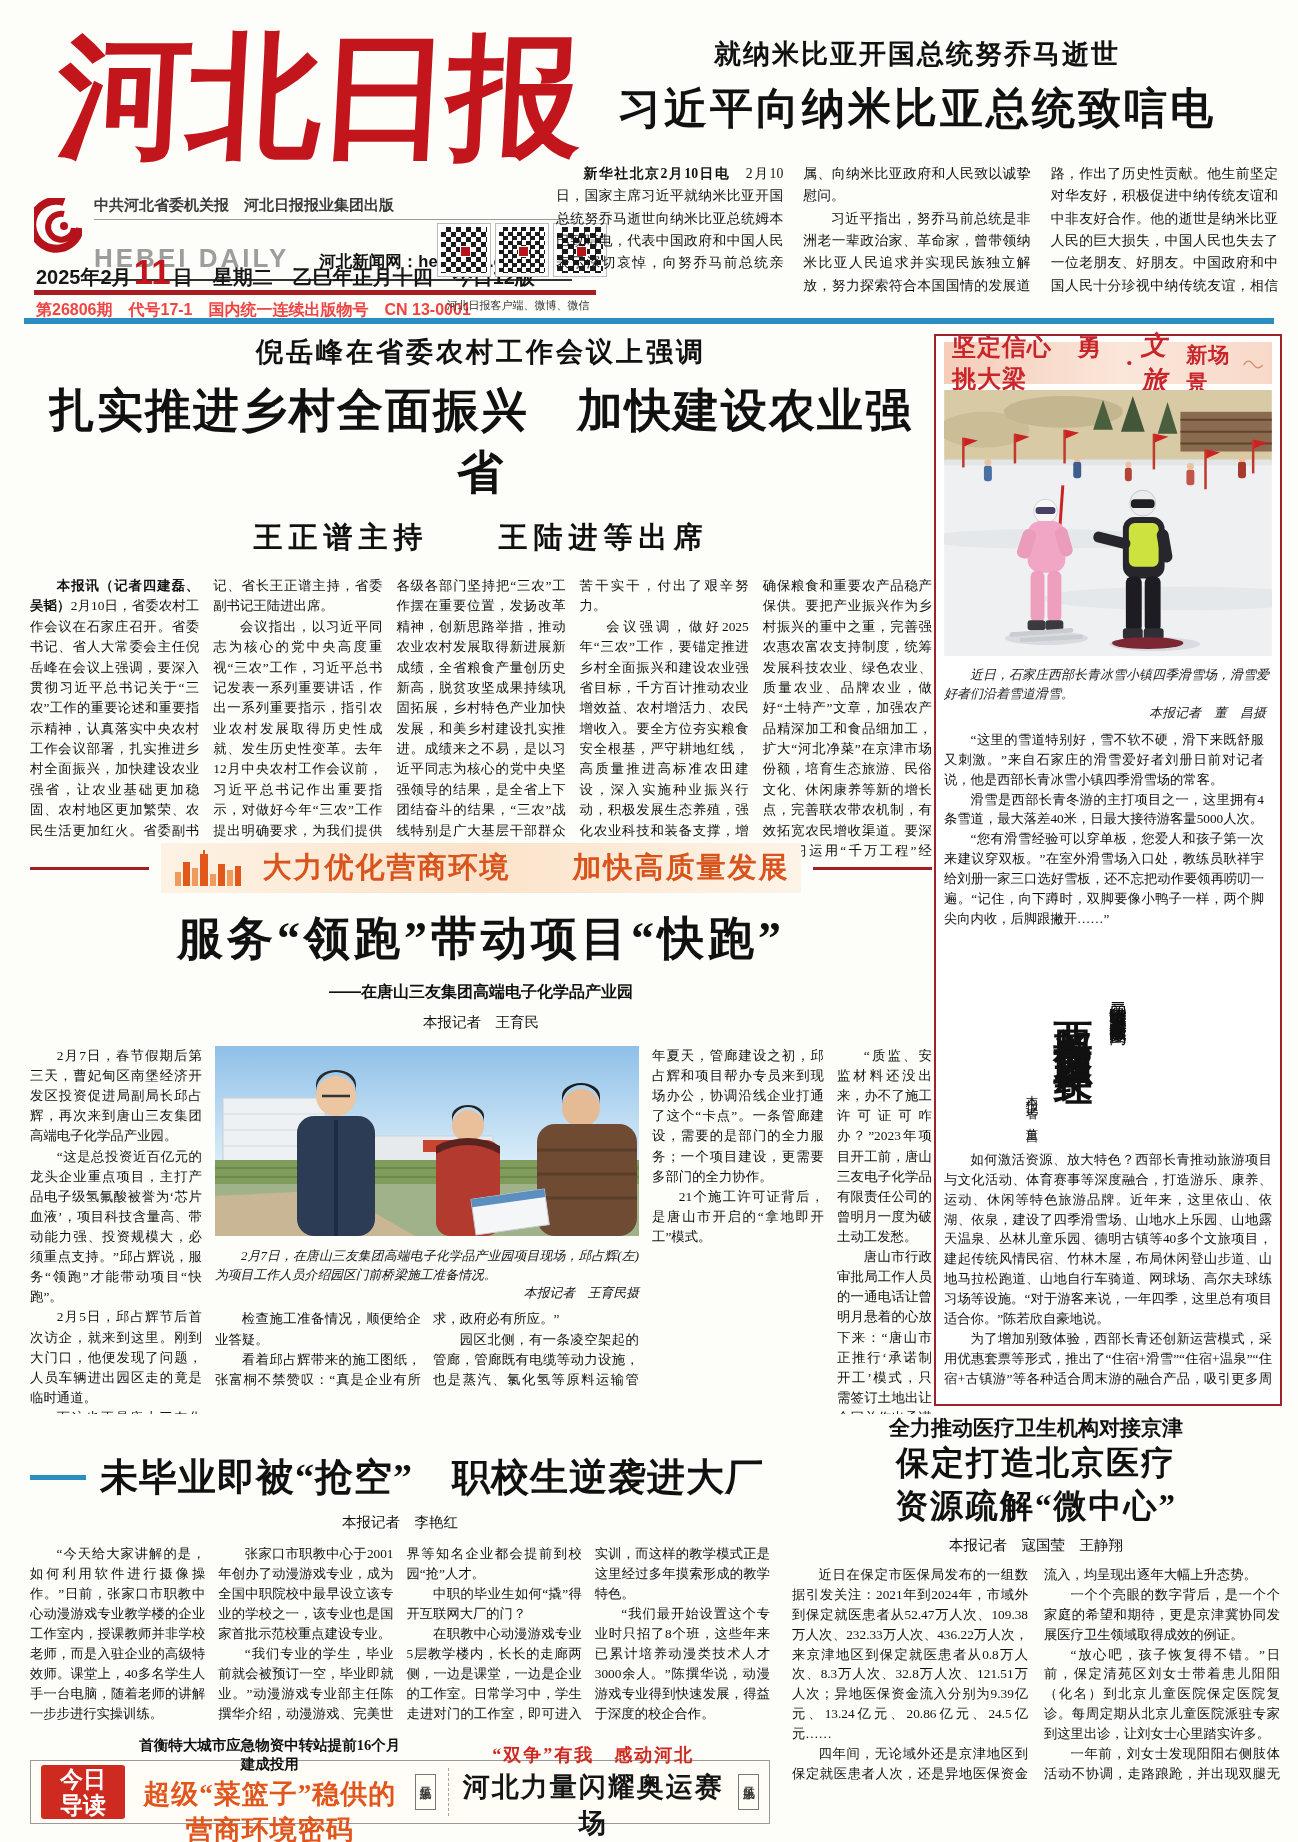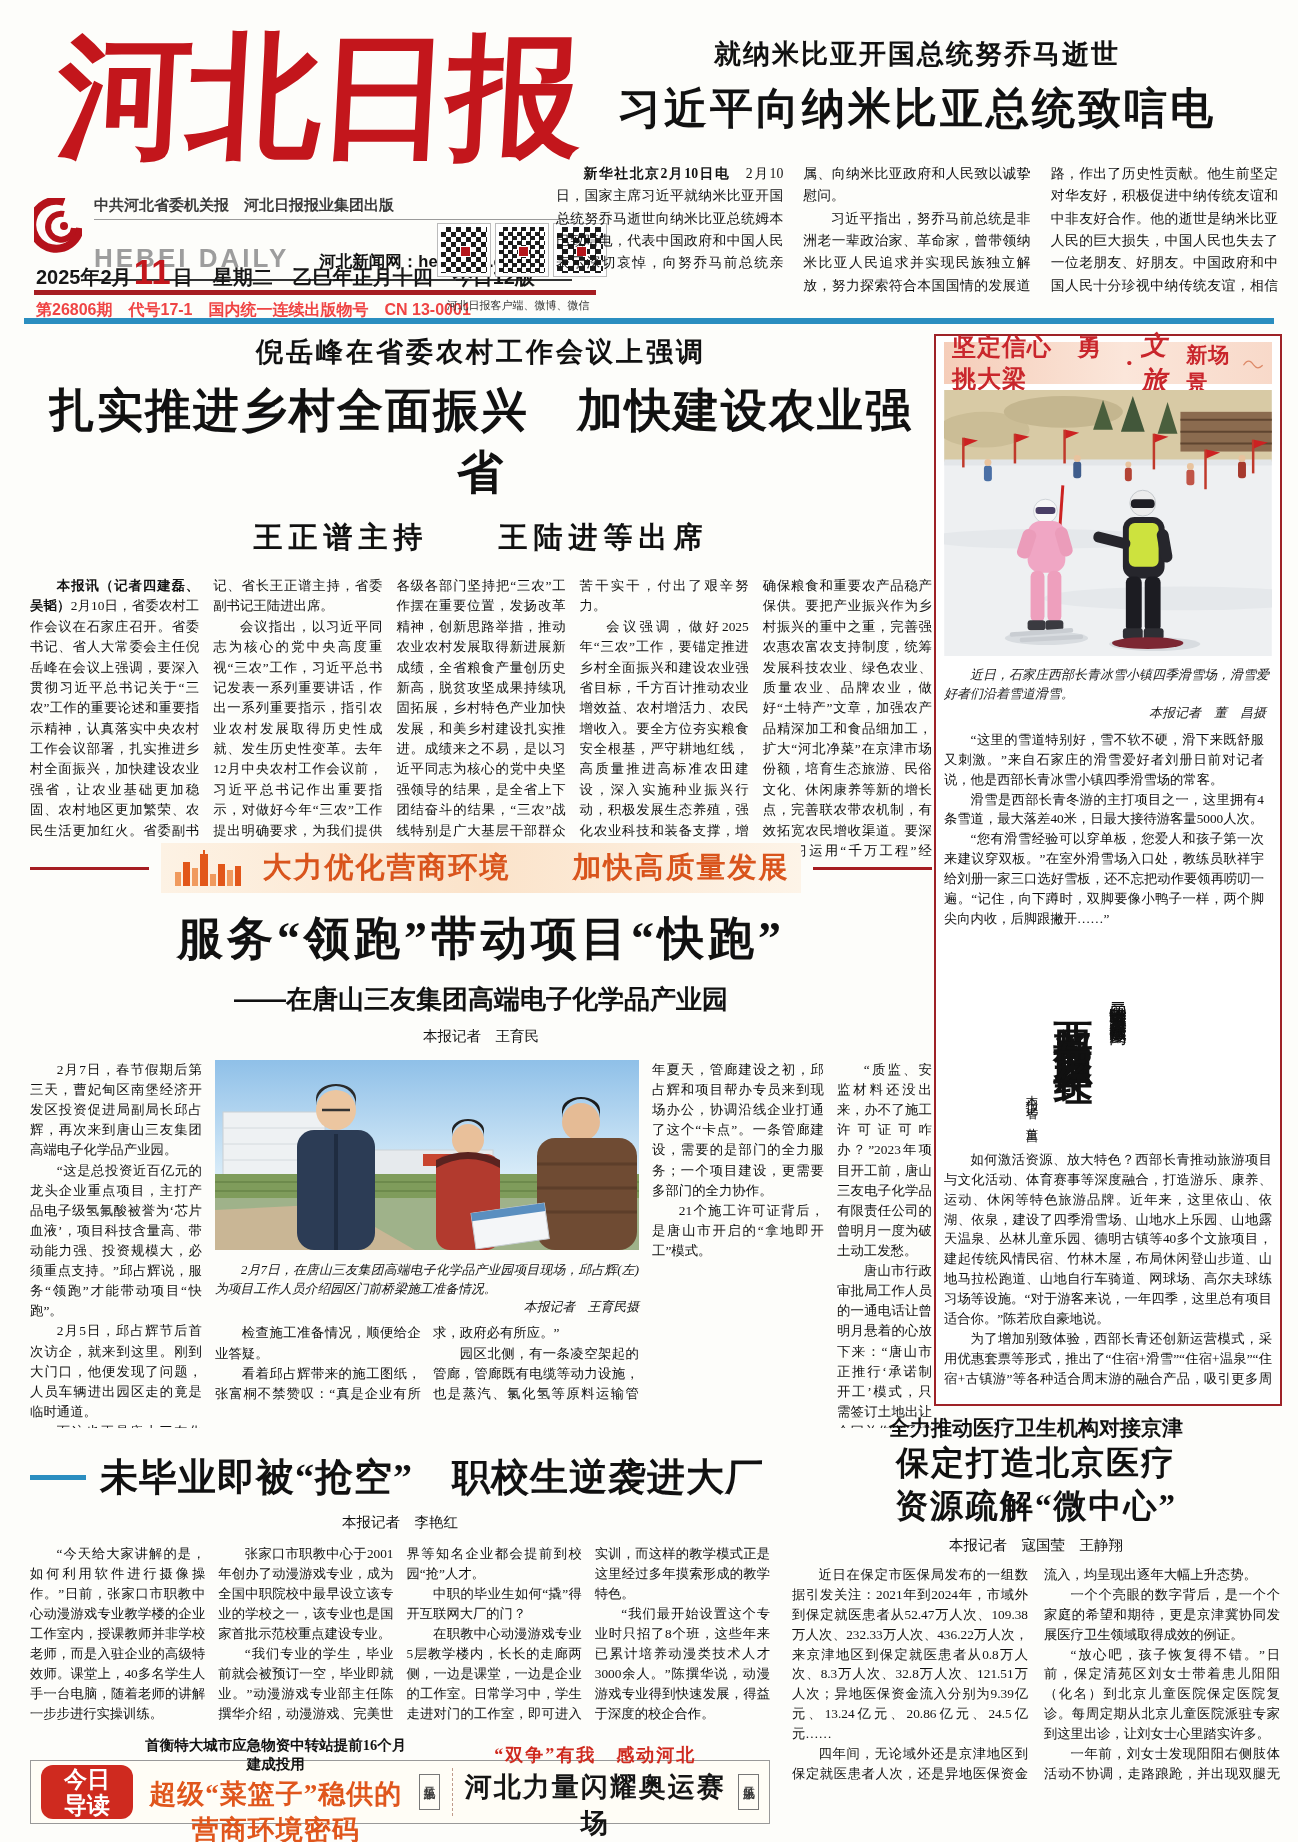--- a/index.html
+++ b/index.html
@@ -73,21 +73,21 @@
   #rail-bottom{ font-size:13.3px; line-height:1.5; text-align:justify; height:236px; overflow:hidden;}
 
   
   #biz{ position:absolute; left:30px; top:842px; width:902px; }
   #biz-banner-row{ display:flex; align-items:center; gap:12px; height:52px; }
   .flank-rule{ flex:1; height:3px; background:#a61d22; }
   #biz-banner{ width:640px; height:50px; display:flex; align-items:center; justify-content:center; gap:18px;
      background:linear-gradient(90deg,#fdf2e4,#fbe3ca 50%,#fdf4e8); }
   #biz-banner-text{ font-size:29px; font-weight:bold; color:#d9541c; letter-spacing:2px; font-family:"Liberation Sans",sans-serif;}
   #biz-headline{ margin-top:14px; text-align:center; font-size:46px; font-weight:bold; letter-spacing:4px;}
-  #biz-subtitle{ margin-top:12px; text-align:center; font-size:26px; font-weight:bold; font-family:"Liberation Sans",sans-serif;}
+  #biz-subtitle{ margin-top:12px; text-align:center; font-size:16px; font-weight:bold; font-family:"Liberation Sans",sans-serif;}
   #biz-byline{ margin-top:10px; text-align:center; font-size:14.5px; }
   #biz-body{ margin-top:14px; display:flex; gap:13px; height:368px; font-size:13.4px; line-height:1.5; text-align:justify;}
   .bcol{ overflow:hidden; }
   #bcol1{ width:172px; } #bcol4{ width:172px; } #bcol5{ flex:1; }
   #bphoto-block{ width:424px; }
   #biz-caption{ margin-top:5px; font-size:12.8px; line-height:1.45; font-style:italic;}
   #biz-photographer{ text-align:right; font-size:12.8px; font-style:italic;}
   #biz-under{ margin-top:6px; column-count:2; column-gap:12px; height:92px; overflow:hidden;}
 
   
@@ -103,21 +103,21 @@
   #medical{ position:absolute; left:792px; top:1414px; width:488px; }
   #medical-kicker{ text-align:center; font-size:21px; font-weight:bold; font-family:"Liberation Sans",sans-serif;}
   .med-head{ text-align:center; font-size:33px; font-weight:bold; line-height:1.3; letter-spacing:2px;}
   #medical-byline{ margin-top:8px; text-align:center; font-size:14.5px;}
   #medical-body{ margin-top:10px; column-count:2; column-gap:16px; height:220px; overflow:hidden;
                  font-size:13.3px; line-height:1.5; text-align:justify;}
 
   
   #bottom-bar{ position:absolute; left:30px; top:1760px; width:740px; height:64px;
     border:1px solid #999; background:#fffdf6; display:flex; align-items:center; gap:12px; padding:4px 10px;}
-  #today-badge{ width:92px; height:54px; background:#cf2a1f; color:#fff; display:flex; align-items:center; justify-content:center; border-radius:12px;}
+  #today-badge{ width:84px; height:54px; background:#cf2a1f; color:#fff; display:flex; align-items:center; justify-content:center; border-radius:3px;}
   #today-badge span{ display:block; width:50px; font-size:23px; font-weight:bold; line-height:1.15; text-align:center; font-family:"Liberation Sans",sans-serif;}
   .teaser{ flex:1; text-align:center; }
   .t-line1{ font-size:14.5px; font-weight:bold; color:#111; }
   .t1-line2{ font-size:27px; font-weight:bold; color:#e0561c; margin-top:2px; letter-spacing:1px;}
   .t2-line1{ font-size:18px; font-weight:bold; color:#cf2a1f; letter-spacing:2px;}
   .t2-line2{ font-size:27px; font-weight:bold; color:#151515; margin-top:2px; letter-spacing:2px;}
   .see-badge{ writing-mode:vertical-rl; height:36px; line-height:1.25; font-size:12px; border:1px solid #777;
               padding:3px 2px; color:#333; }
   .vdash{ border-left:1px dashed #c09a8a; height:48px; }
 </style>

